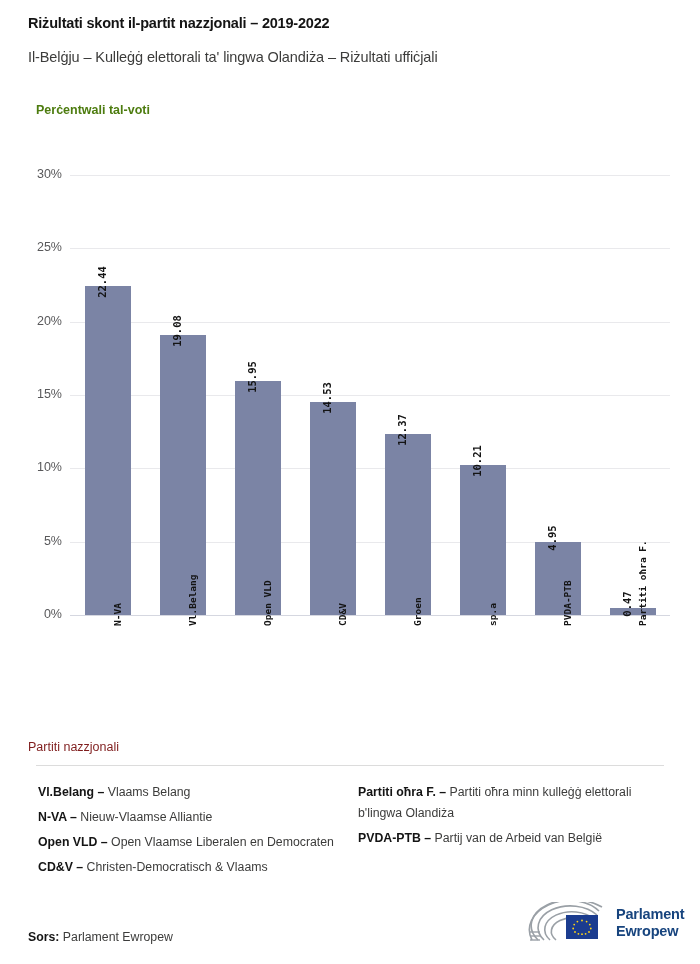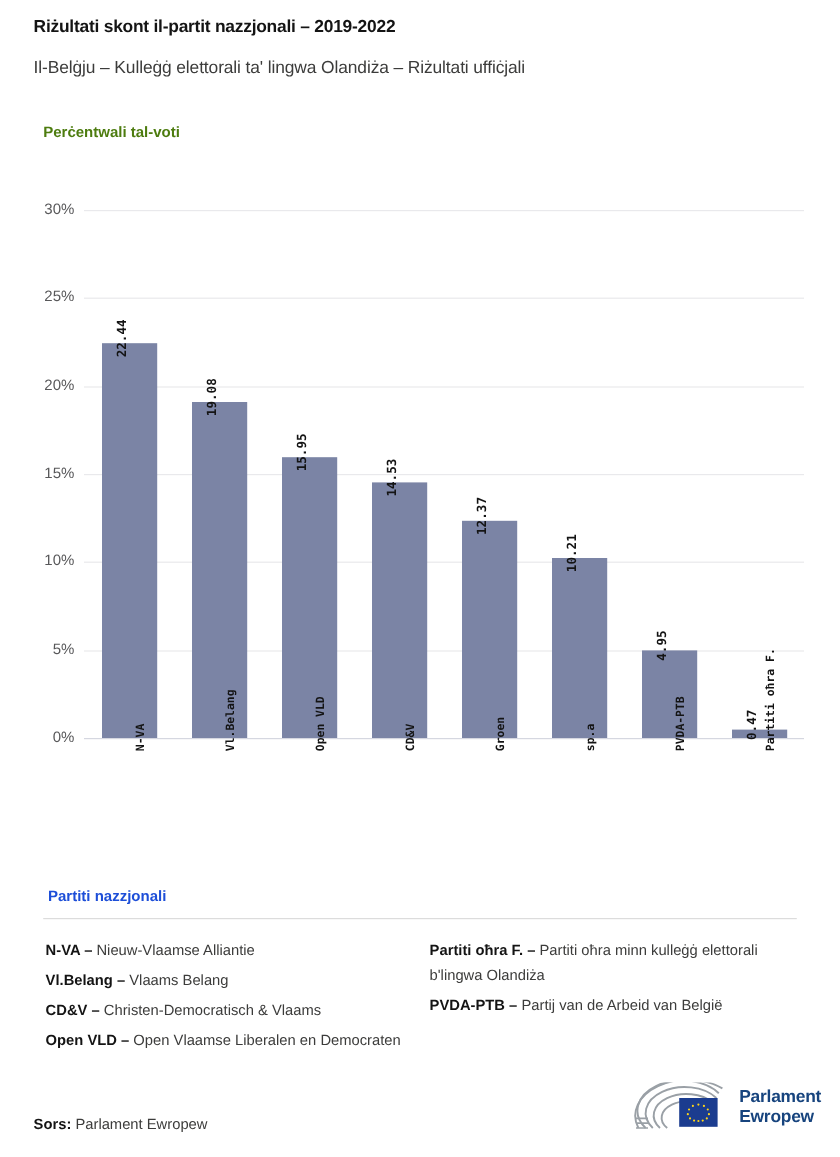--- a/index.html
+++ b/index.html
@@ -55,22 +55,22 @@
   .cat-holder span{
     display:block; white-space:nowrap;
     font-family:"DejaVu Sans Mono", monospace;
     font-size:9.5px; font-weight:bold; color:#141414;
     transform:rotate(-90deg); transform-origin:left top;
     position:absolute; left:27px; top:4px;
   }
 
   
   .legend-title{
-    position:absolute; left:40px; top:740px;
-    font-size:12.5px; font-weight:bold; color:#1d4ed8;
+    position:absolute; left:28px; top:740px;
+    font-size:12.5px; font-weight:normal; color:#7f1d1d;
   }
   .legend-rule{
     position:absolute; left:36px; top:765px; width:628px; height:1px;
     background:#dcdcdc;
   }
   .legend-col{
     position:absolute; top:782px; font-size:12.3px; line-height:20.5px;
     color:#3c3c3b;
   }
   .legend-col.left{ left:38px; width:300px;}
@@ -171,24 +171,24 @@
       </div>
       <div class="cat-holder" style="left: 539.5px;">
         <span>Partiti oħra F.</span>
       </div>
     </div>
 </div>
 
 <div class="legend-title">Partiti nazzjonali</div>
 <div class="legend-rule"></div>
 <div class="legend-col left" id="legend-left">
+    <div><b>Vl.Belang –</b><span> Vlaams Belang</span></div>
     <div><b>N-VA –</b><span> Nieuw-Vlaamse Alliantie</span></div>
-    <div><b>Vl.Belang –</b><span> Vlaams Belang</span></div>
+    <div><b>Open VLD –</b><span> Open Vlaamse Liberalen en Democraten</span></div>
     <div><b>CD&amp;V –</b><span> Christen-Democratisch &amp; Vlaams</span></div>
-    <div><b>Open VLD –</b><span> Open Vlaamse Liberalen en Democraten</span></div>
   </div>
 <div class="legend-col right" id="legend-right">
     <div><b>Partiti oħra F. –</b><span> Partiti oħra minn kulleġġ elettorali b'lingwa Olandiża</span></div>
     <div><b>PVDA-PTB –</b><span> Partij van de Arbeid van België</span></div>
   </div>
 
 <div class="source">
   <b>Sors:</b><span> Parlament Ewropew</span>
 </div>
 

